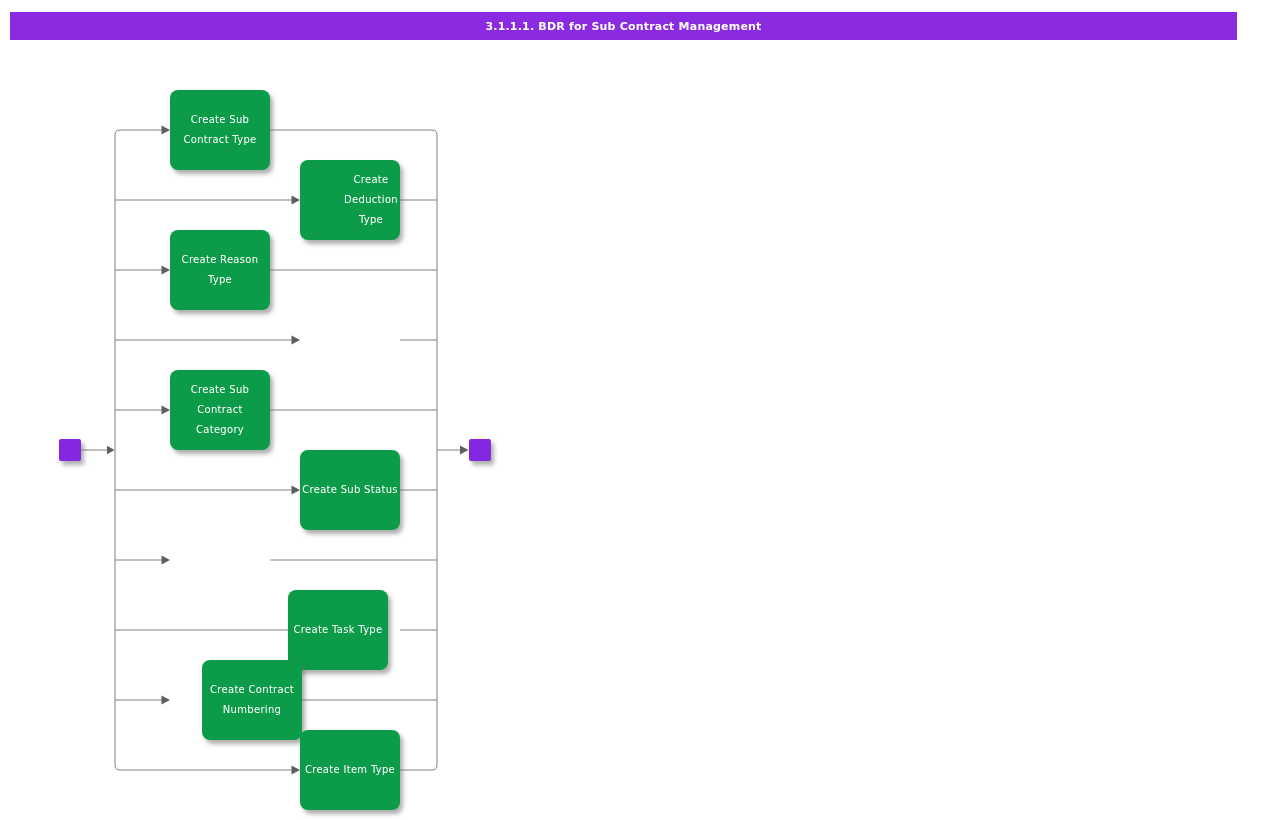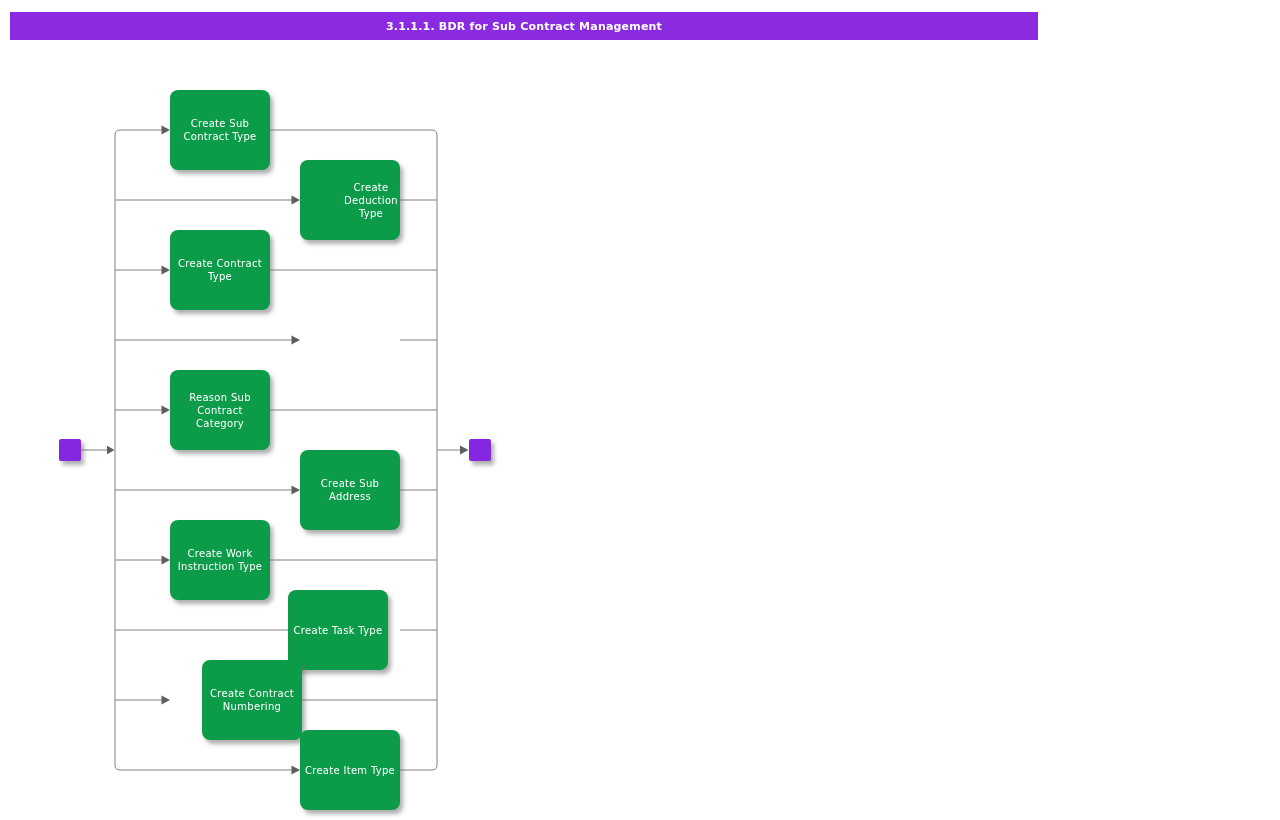--- a/index.html
+++ b/index.html
@@ -12,21 +12,21 @@
     position: relative;
     width: 1280px;
     height: 820px;
     background: #ffffff;
     overflow: hidden;
   }
   .title-bar {
     position: absolute;
     left: 10px;
     top: 12px;
-    width: 1028px;
+    width: 1227px;
     height: 28px;
     background: var(--header-bg, #8A2BE2);
     display: flex;
     align-items: center;
     justify-content: center;
   }
   .title-bar span {
     color: #ffffff;
     font-size: 11px;
     font-weight: bold;
@@ -54,21 +54,21 @@
     height: 80px;
     background: var(--node-bg, #0C9C49);
     border-radius: 8px;
     box-shadow: 3px 4px 4px rgba(110, 110, 110, 0.55);
     display: flex;
     align-items: center;
     justify-content: center;
     text-align: center;
     color: var(--node-text, #ffffff);
     font-size: 10px;
-    line-height: 13px;
+    line-height: 20px;
     letter-spacing: 0.3px;
     padding: 0 2px;
     box-sizing: border-box;
     cursor: default;
   }
   .terminal {
     position: absolute;
     width: 22px;
     height: 22px;
     background: var(--terminal-bg, #8527E0);
@@ -132,30 +132,27 @@
   <div class="terminal" style="left:59px; top:439px;"></div>
   <div class="terminal" style="left:469px; top:439px;"></div>
 
   <div class="node" style="left:170px; top:90px;">
       <span>Create Sub Contract Type</span>
     </div>
   <div class="node" style="left:300px; top:160px;padding-left:44px;">
       <span>Create Deduction Type</span>
     </div>
   <div class="node" style="left:170px; top:230px;">
-      <span>Create Contract Type</span>
+      <span>Create Reason Type</span>
     </div>
   <div class="node" style="left:170px; top:370px;">
-      <span>Reason Sub Contract Category</span>
+      <span>Create Sub Contract Category</span>
     </div>
   <div class="node" style="left:300px; top:450px;">
-      <span>Create Sub Address</span>
-    </div>
-  <div class="node" style="left:170px; top:520px;">
-      <span>Create Work Instruction Type</span>
+      <span>Create Sub Status</span>
     </div>
   <div class="node" style="left:288px; top:590px;">
       <span>Create Task Type</span>
     </div>
   <div class="node" style="left:170px; top:660px;margin-left:32px;">
       <span>Create Contract Numbering</span>
     </div>
   <div class="node" style="left:300px; top:730px;">
       <span>Create Item Type</span>
     </div>

